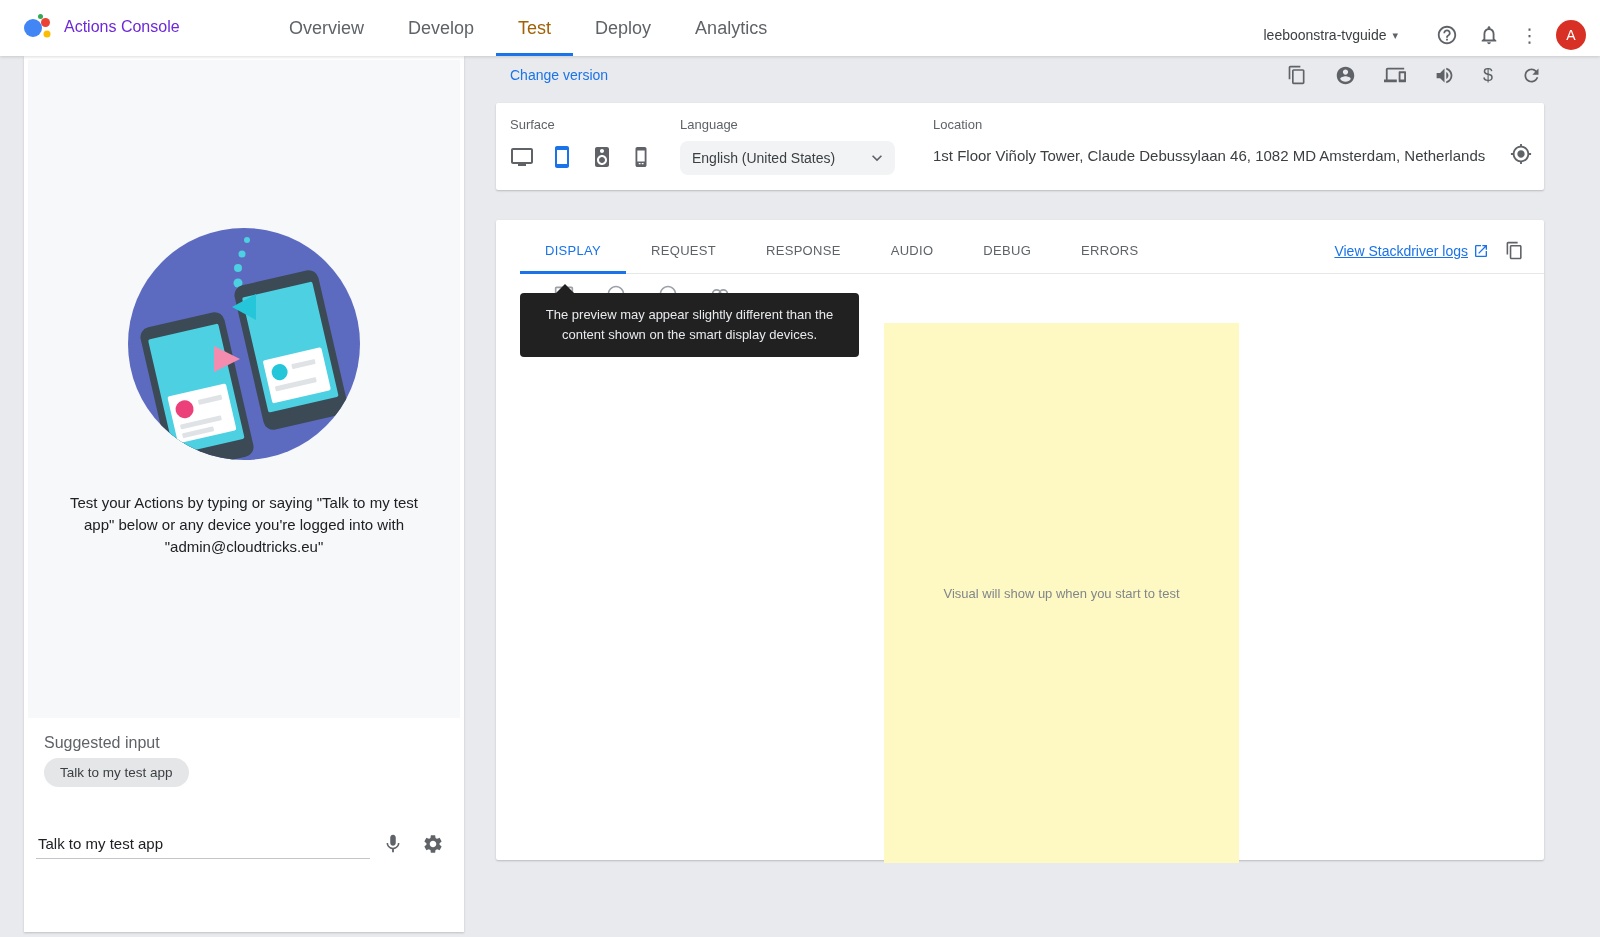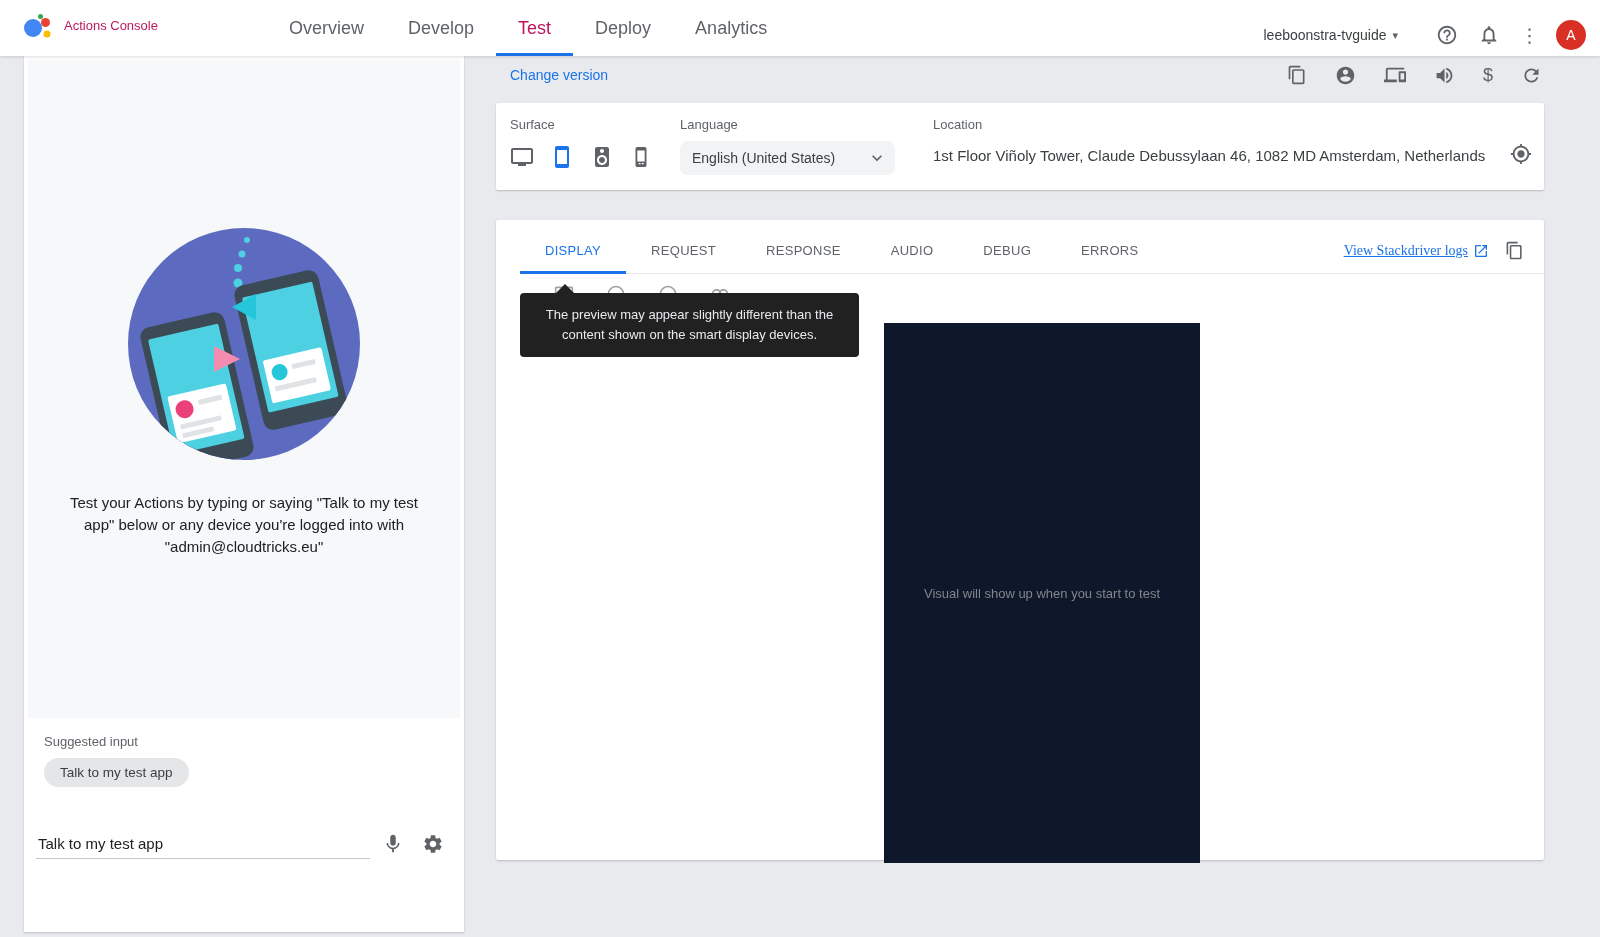--- a/index.html
+++ b/index.html
@@ -13,27 +13,27 @@
   }
   .ic { fill:#5f6368; display:block; }
   .ic-blue { fill:#1a73e8; }
 
   
   .header {
     position:absolute; top:0; left:0; width:1600px; height:56px;
     background:#fff; box-shadow:0 1px 3px rgba(0,0,0,.14); z-index:30;
   }
   .logo { position:absolute; left:20px; top:13px; }
-  .app-title { position:absolute; left:64px; top:18px; font-size:13px; color:#be185d; }
+  .app-title { position:absolute; left:64px; top:18px; font-size:16px; color:#6d28d9; }
   .nav { position:absolute; left:267px; top:0; height:56px; display:flex; }
   .nav-item {
     height:56px; display:flex; align-items:center; padding:17px 22px;
     font-size:18px; font-weight:500; color:#5f6368; cursor:pointer;
   }
-  .nav-item.active { color:#be185d; box-shadow:inset 0 -3px 0 #1a73e8; }
+  .nav-item.active { color:#a16207; box-shadow:inset 0 -3px 0 #1a73e8; }
   .header-right { position:absolute; right:14px; top:0; height:56px; display:flex; align-items:center; gap:20px;margin-top:7px; }
   .project-selector { display:flex; align-items:center; gap:6px; font-size:14px; color:#3c4043; cursor:pointer; margin-right:18px; }
   .caret { font-size:11px; color:#5f6368; }
   .kebab { font-size:19px; color:#5f6368; cursor:pointer; width:16px; text-align:center; }
   .avatar {
     width:30px; height:30px; border-radius:50%; background:#d93025; color:#fff;
     font-size:14px; display:flex; align-items:center; justify-content:center; cursor:pointer;
   }
   .hbtn { cursor:pointer; }
 
@@ -44,21 +44,21 @@
   }
   .chat-area {
     position:absolute; left:4px; top:4px; right:4px; height:658px;
     background:#f7f8fa; display:flex; flex-direction:column; align-items:center;
     padding-top:166px;
   }
   .intro-text {
     margin-top:26px; width:378px; text-align:center;
     font-size:15px; line-height:1.45; color:#202124;
   }
-  .suggested-label { position:absolute; left:20px; top:678px; font-size:13px; color:#5f6368; }
+  .suggested-label { position:absolute; left:20px; top:678px; font-size:16px; color:#5f6368; }
   .chip {
     position:absolute; left:20px; top:702px;
     background:#e5e6e8; border-radius:16px; padding:7px 16px;
     font-size:13.5px; color:#3c4043; cursor:pointer;
   }
   .input-row { position:absolute; left:12px; top:766px; right:12px; height:44px; display:flex; align-items:center; }
   .text-input {
     width:334px; border:none; outline:none; background:transparent;
     border-bottom:1px solid #c2c6ca; font-size:15px; color:#202124;
     padding:6px 2px; font-family:"Liberation Sans", sans-serif;
@@ -99,40 +99,40 @@
   .display-card { position:absolute; top:164px; left:0; width:1048px; height:640px; }
   .tab-bar { height:46px; border-bottom:1px solid #e6e7e9; display:flex; align-items:center; padding-right:20px;margin-top:8px; }
   .tab {
     height:46px; line-height:46px; padding:0 25px; font-size:13px; font-weight:500;
     letter-spacing:.3px; color:#5f6368; cursor:pointer;
   }
   .tab.active { color:#1a73e8; box-shadow:inset 0 -3px 0 #1a73e8; }
   .tab-bar-right { margin-left:auto; display:flex; align-items:center; gap:16px; }
   .stackdriver-link {
     font-size:14px; font-weight:500; color:#1a73e8; text-decoration:underline;
-    display:flex; align-items:flex-end; gap:5px; cursor:pointer;font-family:Liberation Serif, serif;
+    display:flex; align-items:flex-end; gap:5px; cursor:pointer;
   }
   .copy-small { cursor:pointer; }
 
   .card-content { position:relative; height:593px; }
   .preview-icons { position:absolute; top:10px; left:34px; display:flex; gap:32px; }
   .preview-icons .ic { fill:#9aa0a6; cursor:pointer; }
   .tooltip {
     position:absolute; top:19px; left:0; width:339px; min-height:64px;
     background:#212121; color:#e8eaed; border-radius:4px;
     padding:12px 20px; font-size:13px; line-height:1.55; text-align:center; z-index:6;
   }
   .tooltip::before {
     content:""; position:absolute; top:-9px; left:36px;
     border-left:9px solid transparent; border-right:9px solid transparent;
     border-bottom:9px solid #212121;
   }
   .visual-placeholder {
-    position:absolute; top:49px; left:364px; width:316px; height:540px;
-    background:#0f172a; display:flex; align-items:center; justify-content:center;
+    position:absolute; top:49px; left:364px; width:355px; height:540px;
+    background:#fef9c3; display:flex; align-items:center; justify-content:center;
   }
   .visual-placeholder-text { font-size:13px; color:#80868b; }
 </style>
 </head>
 <body>
 
 <div class="header">
   <span class="logo">
     <svg width="34" height="30" viewBox="0 0 34 30">
       <circle cx="13" cy="15" r="9" fill="#4285f4"></circle>

